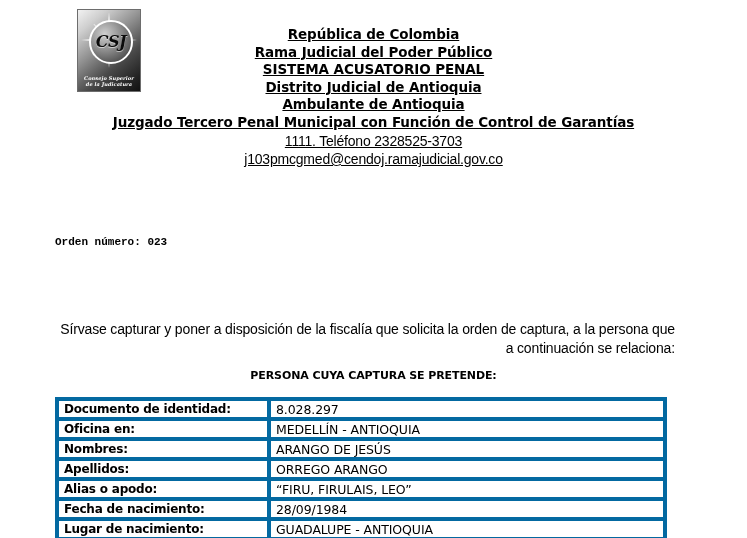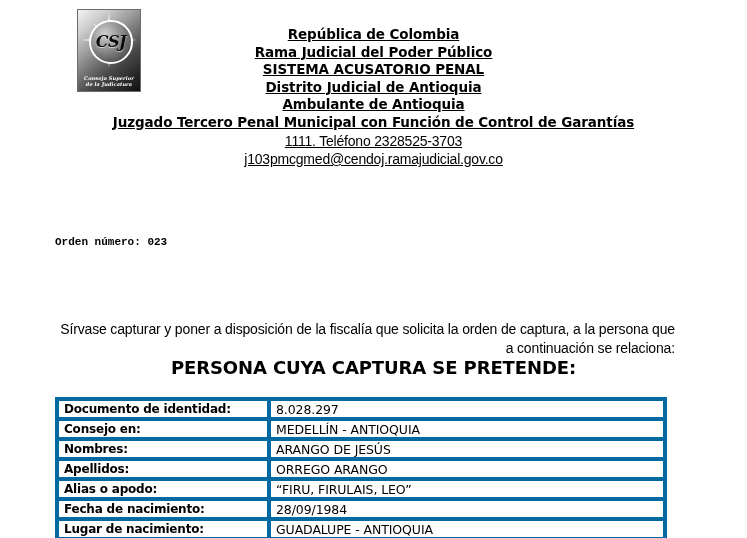--- a/index.html
+++ b/index.html
@@ -203,26 +203,26 @@
     font-size: 14px;
     line-height: 19px;
     letter-spacing: -0.15px;
     text-align: right;
   }
 
   
   .section-head {
     position: absolute;
     left: 55px;
-    top: 357px;
+    top: 369px;
     width: 637px;
     text-align: center;
     font-family: "DejaVu Sans", sans-serif;
     font-weight: bold;
-    font-size: 18px;
+    font-size: 11px;
     letter-spacing: -0.1px;
   }
 
   
   .person-table {
     position: absolute;
     left: 55px;
     top: 397px;
     width: 612px;
     border-collapse: collapse;
@@ -291,21 +291,21 @@
 
   <div class="section-head">PERSONA CUYA CAPTURA SE PRETENDE:</div>
 
   <table class="person-table">
     <tbody>
         <tr>
           <td class="lbl">Documento de identidad:</td>
           <td class="val">8.028.297</td>
         </tr>
         <tr>
-          <td class="lbl">Consejo en:</td>
+          <td class="lbl">Oficina en:</td>
           <td class="val">MEDELLÍN - ANTIOQUIA</td>
         </tr>
         <tr>
           <td class="lbl">Nombres:</td>
           <td class="val">ARANGO DE JESÚS</td>
         </tr>
         <tr>
           <td class="lbl">Apellidos:</td>
           <td class="val">ORREGO ARANGO</td>
         </tr>

